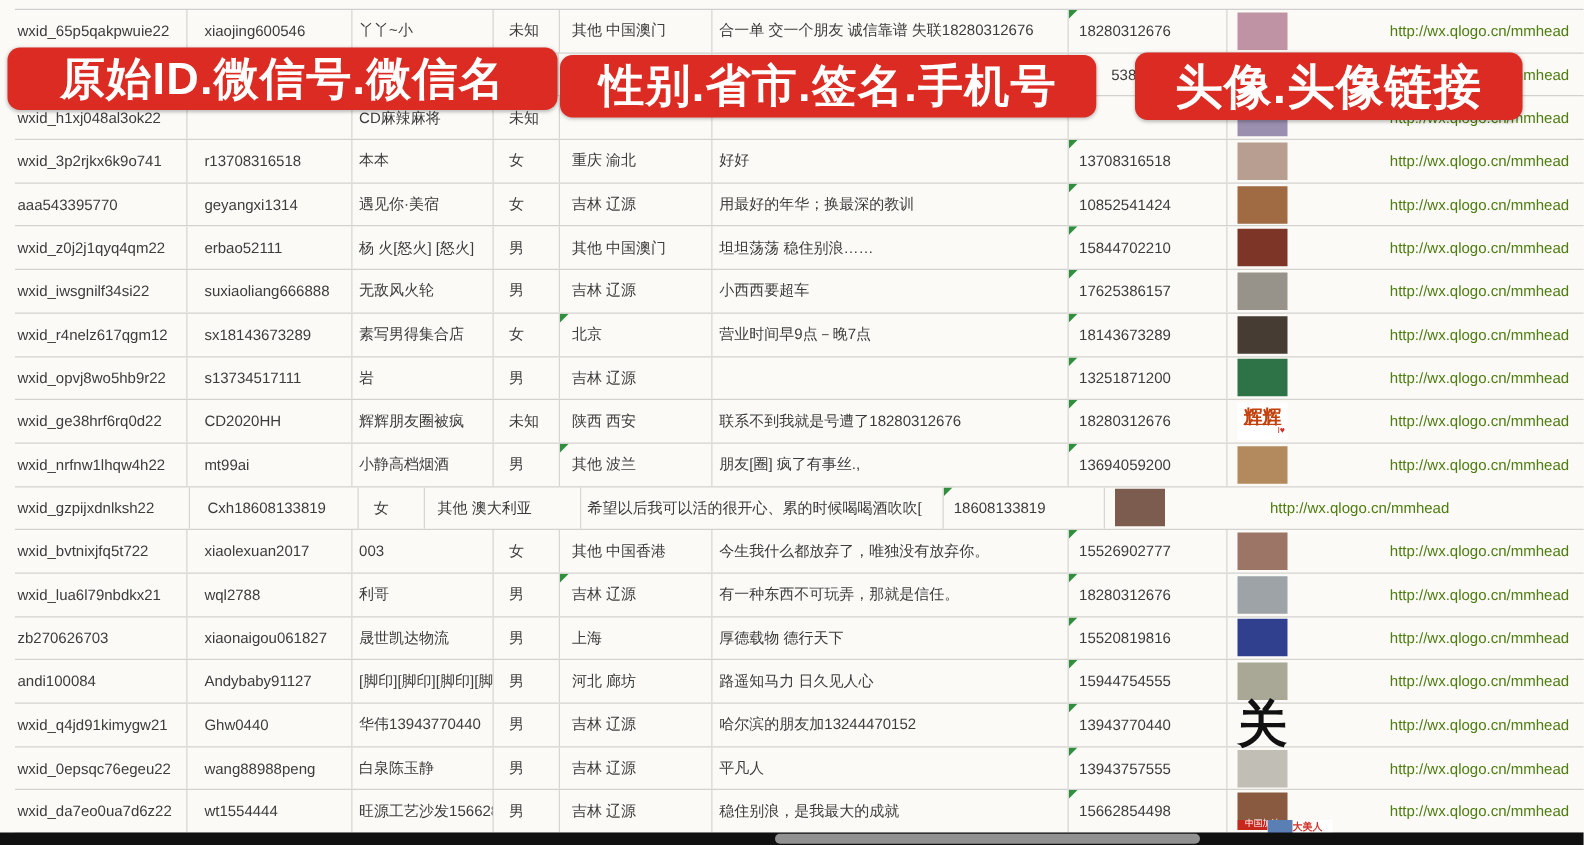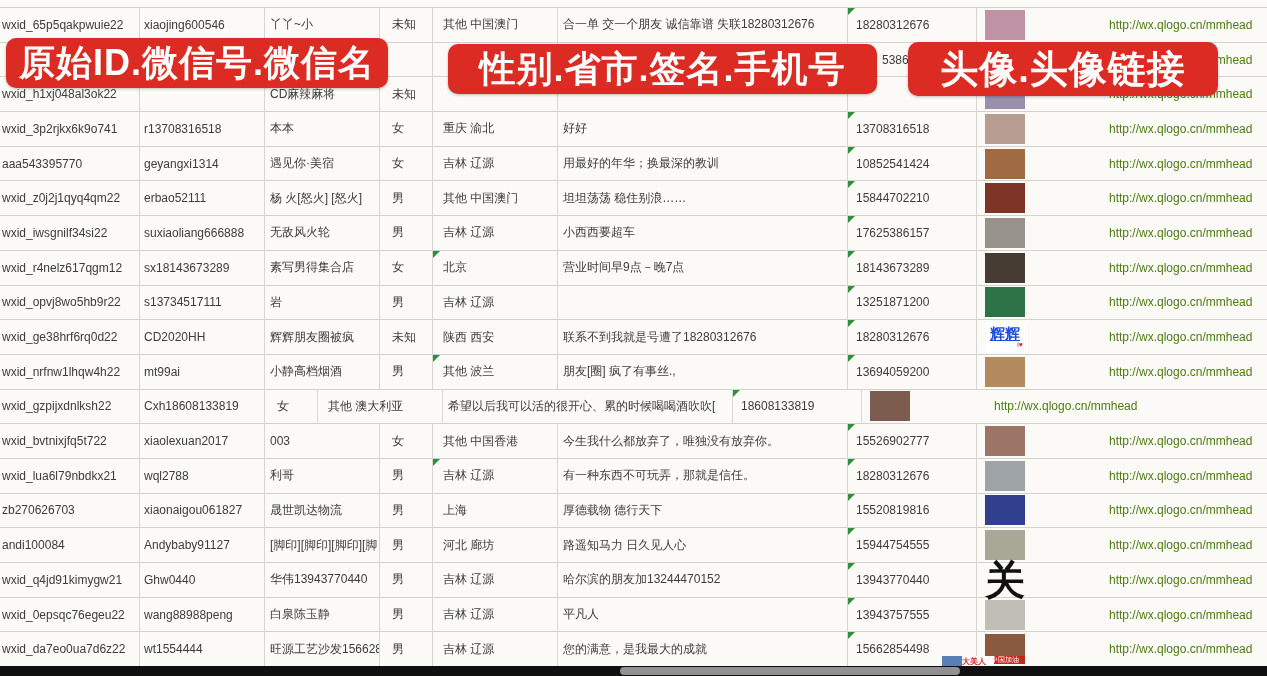--- a/index.html
+++ b/index.html
@@ -1,25 +1,25 @@
 <!DOCTYPE html>
 <html><head>
 <meta charset="utf-8">
 <style>
   * { margin:0; padding:0; box-sizing:border-box; }
   html,body { width:1267px; height:676px; overflow:hidden; }
   body { font-family:"Liberation Sans","DejaVu Sans",sans-serif; background:#fbfaf7; position:relative; }
-  #sheet { position:absolute; top:0; left:0; width:1267px; height:667px; }
+  #sheet { position:absolute; top:0; left:0; width:1267px; height:667px;padding-left:12px; }
   .topstrip { height:8px; border-bottom:1px solid #cfcfcf; }
   .row { display:flex; height:34.7px; border-bottom:1px solid #d4d2ce; }
   .cell { position:relative; height:100%; display:flex; align-items:center;
           font-size:12px; color:#3c3c3c; white-space:nowrap; overflow:hidden;
           border-right:1px solid #d8d6d2; }
   .c-wxid   { width:140px; padding-left:2px; }
-  .c-id     { width:125px; padding-left:4px; }
+  .c-id     { width:125px; padding-left:4px;margin-left:10px; }
   .c-name   { width:115px; padding-left:5px; }
   .c-gender { width:53px;  padding-left:12px; }
   .c-region { width:125px; padding-left:10px; }
   .c-sig    { width:290px; padding-left:5px; }
   .c-phone  { width:129px; padding-left:8px; }
   .c-avatar { width:128px; padding-left:8px; overflow:visible; border-right:none; }
   .c-url    { width:162px; padding-left:4px; color:#4d7c0f; border-right:none; }
   .pad { padding-left:34px; }
   .flag { position:absolute; top:0; left:0; width:0; height:0;
           border-top:7px solid #2f8f3f; border-right:7px solid transparent; }
@@ -28,27 +28,27 @@
   .avatar .lbl { font-weight:bold; font-size:15px; line-height:1; }
   .avatar .sub { font-size:7px; line-height:1; align-self:flex-end; padding-right:2px; }
   .avatar .strip { position:absolute; bottom:0; left:0; right:0; font-size:7px; line-height:8px;
                    color:#fff; text-align:center; }
   .avatar.big { height:46px; overflow:visible; background:transparent !important; }
   .avatar.big .lbl { font-size:40px; font-family:"DejaVu Serif","Liberation Serif",serif; }
   .banner { position:absolute; background:#dc2b22; border-radius:10px; color:#fff;
             font-weight:bold; font-size:36px; display:flex; align-items:center;
             justify-content:center; letter-spacing:1px; z-index:5;
             box-shadow:0 1px 3px rgba(0,0,0,0.25); }
-  #banner1 { left:6px;  top:38px; width:382px; height:50px; }
+  #banner1 { left:6px;  top:38px; width:440px; height:50px; }
   #banner2 { left:448px; top:44px; width:429px; height:50px; }
   #banner3 { left:908px; top:42px; width:310px; height:54px; font-size:38px; }
   #bottom-bar { position:absolute; left:0; bottom:0; width:1267px; height:10px; background:#101010; z-index:6; }
   #scroll-thumb { position:absolute; left:620px; bottom:1px; width:340px; height:8px;
                   border-radius:4px; background:#919191; }
-  #partial-avatar { position:absolute; left:942px; top:656px; width:52px; height:12px;
+  #partial-avatar { position:absolute; left:1014px; top:656px; width:52px; height:12px;
                     background:#fff; display:flex; z-index:2; overflow:hidden;align-items:flex-end; }
   #partial-avatar .pa-img { width:20px; height:12px; background:#5a7fb5; }
   #partial-avatar .pa-txt { font-size:8px; color:#d03028; line-height:12px; font-weight:bold; }
 </style>
 </head>
 <body>
 
 <div id="sheet">
   <div class="topstrip"></div>
   <div id="rows">
@@ -339,21 +339,21 @@
         </div>
         <div class="cell c-sig">
           <span>联系不到我就是号遭了18280312676</span>
         </div>
         <div class="cell c-phone">
           <span class="flag"></span>
           <span>18280312676</span>
         </div>
         <div class="cell c-avatar">
           <div class="avatar" style="background: rgb(255, 255, 255);">
-            <div class="lbl" style="color: #1d4ed8; text-decoration: underline;">辉辉</div>
+            <div class="lbl" style="color: #c2410c; text-decoration: underline;">辉辉</div>
             <div class="sub" style="color: rgb(208, 48, 40);">I♥</div>
           </div>
         </div>
         <div class="cell c-url">
           <span>http://wx.qlogo.cn/mmhead</span>
         </div>
       </div>
       <div class="row">
         <div class="cell c-wxid">
           <span>wxid_nrfnw1lhqw4h22</span>
@@ -605,21 +605,21 @@
         <div class="cell c-name">
           <span>旺源工艺沙发15662854</span>
         </div>
         <div class="cell c-gender">
           <span>男</span>
         </div>
         <div class="cell c-region">
           <span>吉林 辽源</span>
         </div>
         <div class="cell c-sig">
-          <span>您的满意，是我最大的成就</span>
+          <span>稳住别浪，是我最大的成就</span>
         </div>
         <div class="cell c-phone">
           <span class="flag"></span>
           <span>15662854498</span>
         </div>
         <div class="cell c-avatar">
           <div class="avatar" style="background: rgb(138, 90, 64);">
             <div class="strip" style="background: rgb(200, 39, 30);">中国加油</div>
           </div>
         </div>

